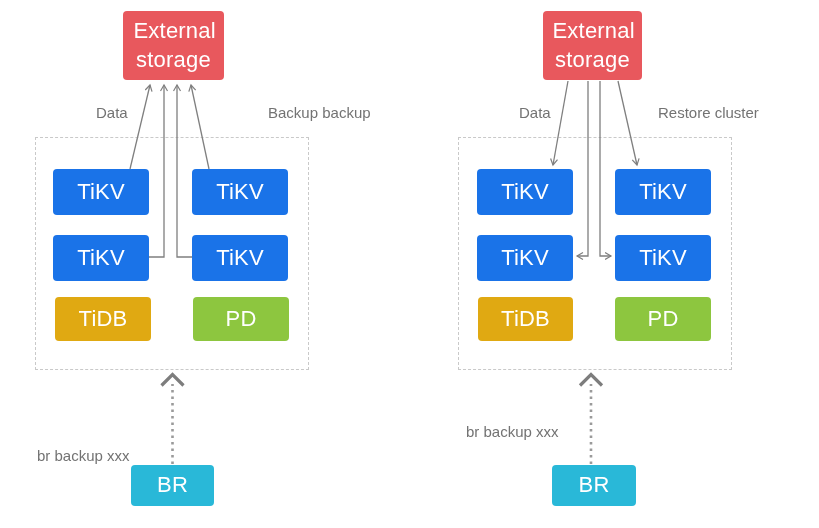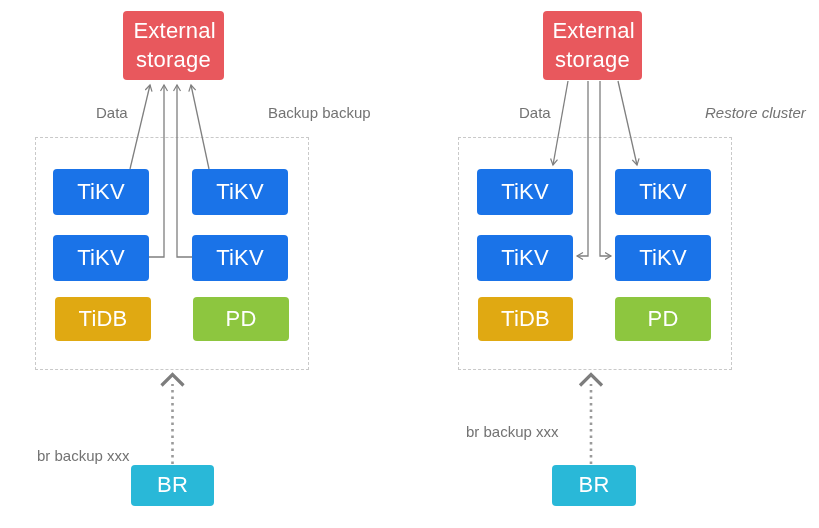--- a/index.html
+++ b/index.html
@@ -53,21 +53,21 @@
   <div class="node" style="left: 193px; top: 297px; width: 96px; height: 44px; background: rgb(141, 198, 63);">
     <span>PD</span>
   </div>
   <div class="node" style="left: 131px; top: 465px; width: 83px; height: 41px; background: rgb(41, 184, 216);">
     <span>BR</span>
   </div>
 
   <div class="cluster-box" style="left:458px;top:137px;width:272px;height:231px;"></div>
 
   <div class="lbl" style="left:519px;top:104px;">Data</div>
-  <div class="lbl" style="left:705px;top:104px;font-style:italic;">Restore cluster</div>
+  <div class="lbl" style="left:658px;top:104px;">Restore cluster</div>
   <div class="lbl" style="left:466px;top:423px;">br backup xxx</div>
 
   <div class="node" style="left: 543px; top: 11px; width: 99px; height: 69px; background: rgb(232, 88, 93);">
     <span style="width:80px;">External storage</span>
   </div>
 
   <div class="node" style="left: 477px; top: 169px; width: 96px; height: 46px; background: rgb(26, 115, 232);">
     <span>TiKV</span>
   </div>
   <div class="node" style="left: 615px; top: 169px; width: 96px; height: 46px; background: rgb(26, 115, 232);">

